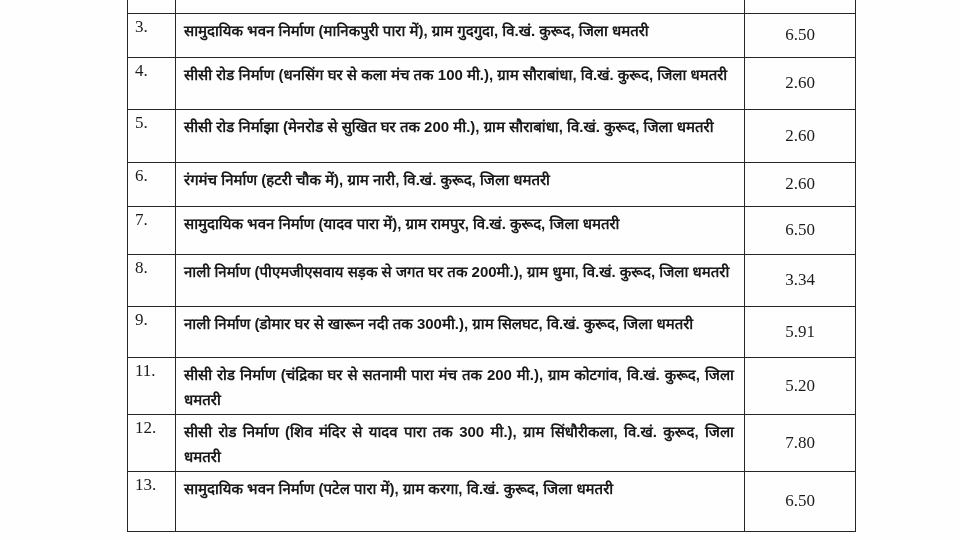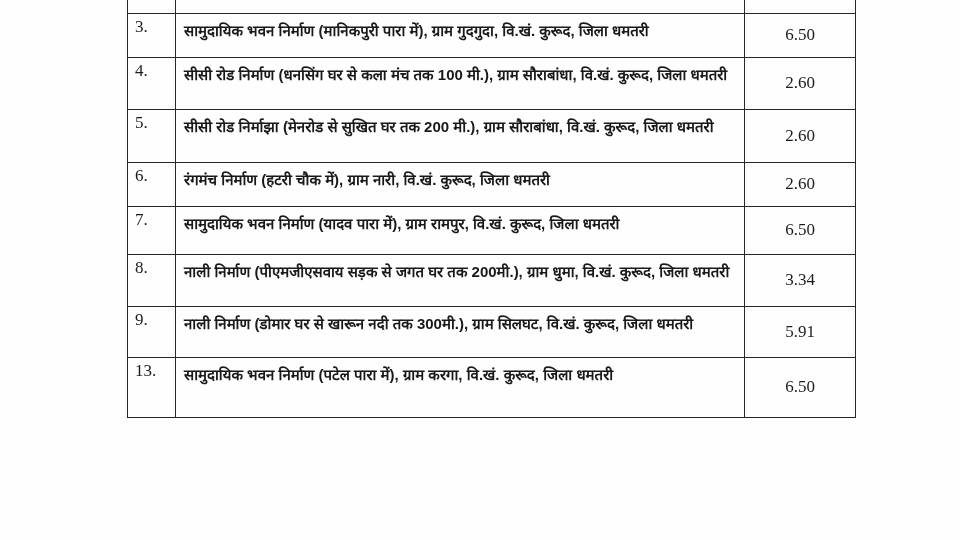--- a/index.html
+++ b/index.html
@@ -97,20 +97,30 @@
         <tr style="height: 52px;">
       <td class="serial">8.</td>
       <td class="desc">नाली निर्माण (पीएमजीएसवाय सड़क से जगत घर तक 200मी.), ग्राम धुमा, वि.खं. कुरूद, जिला धमतरी</td>
       <td class="amount">3.34</td>
     </tr>
         <tr style="height: 51px;">
       <td class="serial">9.</td>
       <td class="desc">नाली निर्माण (डोमार घर से खारून नदी तक 300मी.), ग्राम सिलघट, वि.खं. कुरूद, जिला धमतरी</td>
       <td class="amount">5.91</td>
     </tr>
+        <tr style="height: 53px;">
+      <td class="serial">11.</td>
+      <td class="desc">सीसी रोड निर्माण (चंद्रिका घर से सतनामी पारा मंच तक 200 मी.), ग्राम कोटगांव, वि.खं. कुरूद, जिला धमतरी</td>
+      <td class="amount">5.20</td>
+    </tr>
+        <tr style="height: 50px;">
+      <td class="serial">12.</td>
+      <td class="desc">सीसी रोड निर्माण (शिव मंदिर से यादव पारा तक 300 मी.), ग्राम सिंधौरीकला, वि.खं. कुरूद, जिला धमतरी</td>
+      <td class="amount">7.80</td>
+    </tr>
         <tr style="height: 60px;">
       <td class="serial">13.</td>
       <td class="desc">सामुदायिक भवन निर्माण (पटेल पारा में), ग्राम करगा, वि.खं. कुरूद, जिला धमतरी</td>
       <td class="amount">6.50</td>
     </tr>
       </tbody>
   </table>
 
 </div>
 

